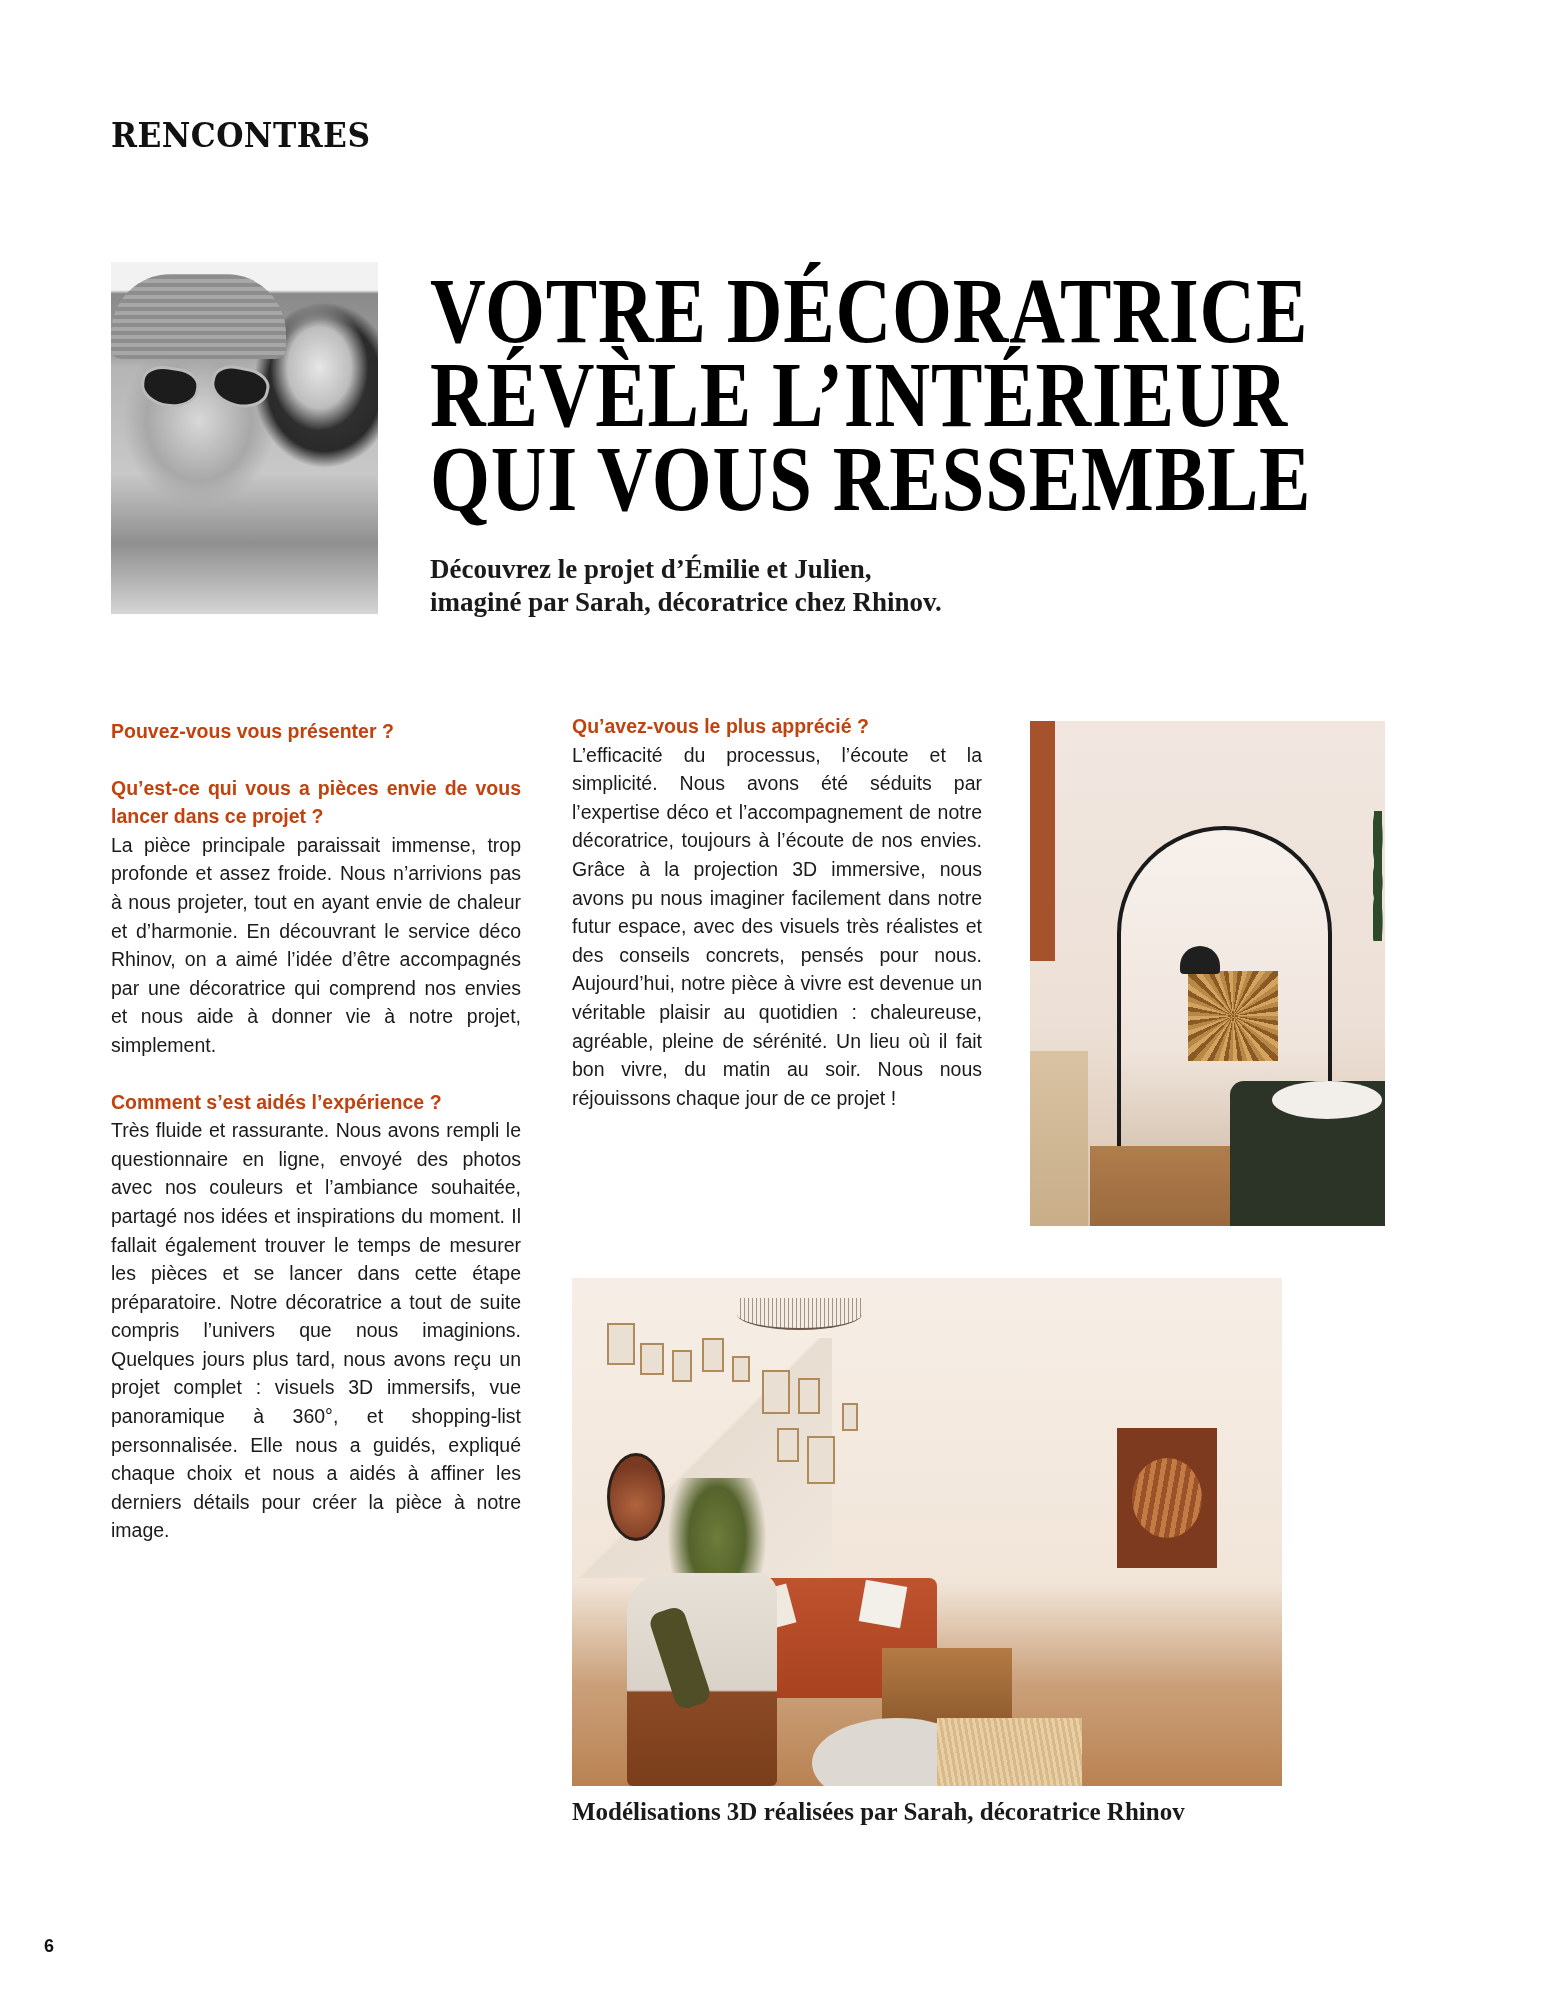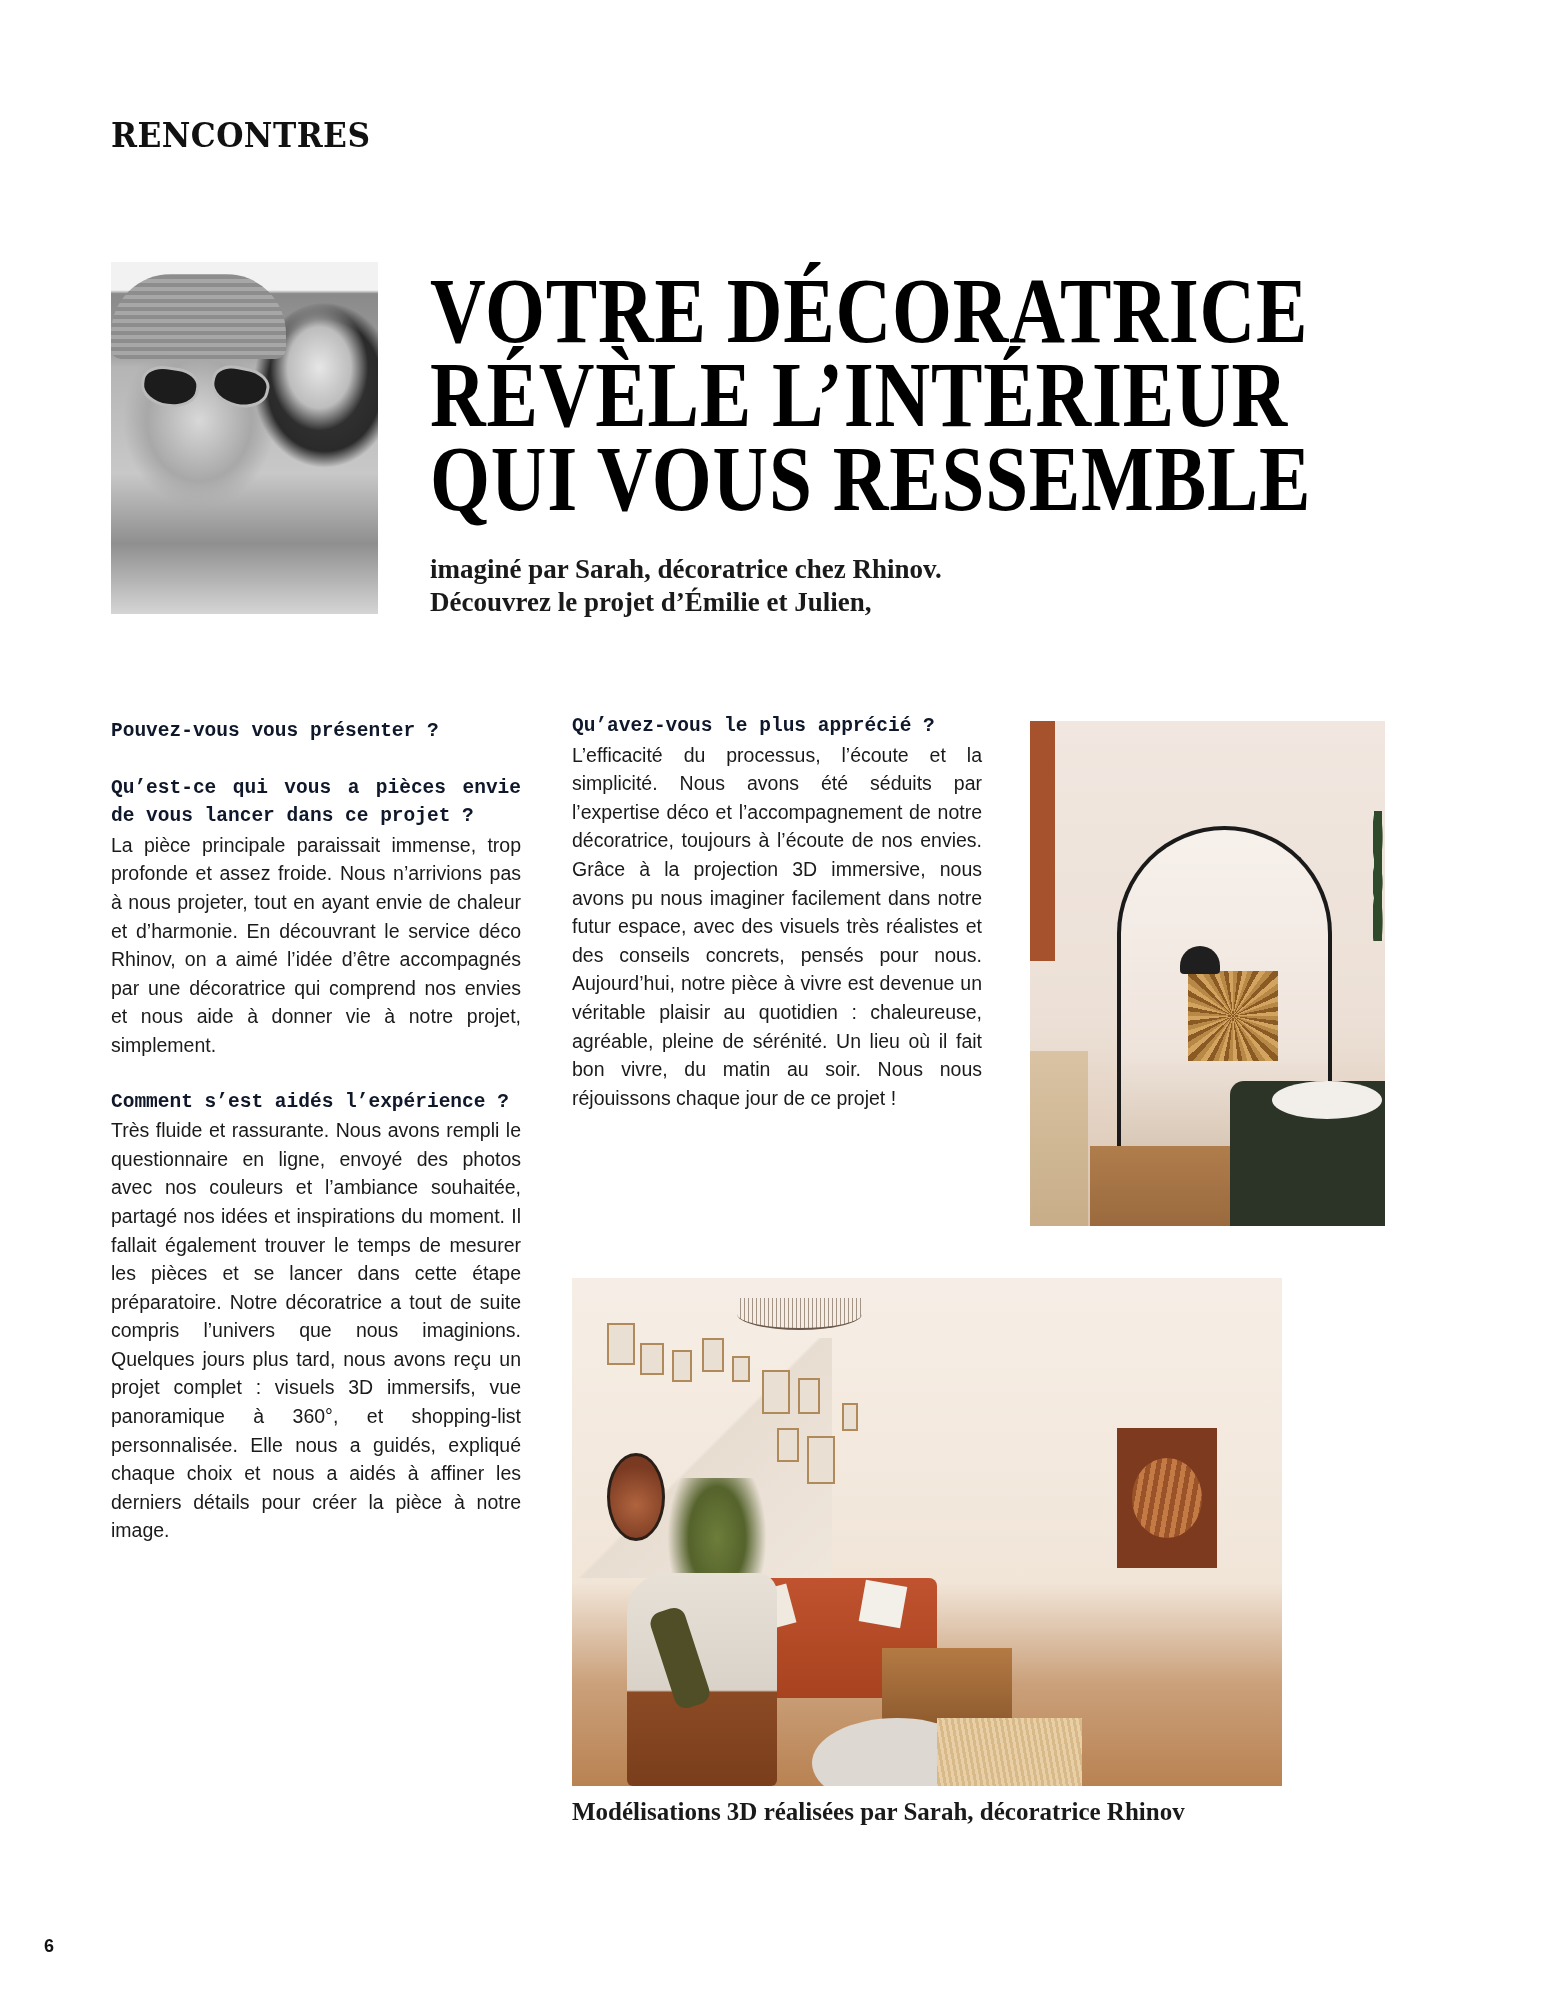--- a/index.html
+++ b/index.html
@@ -56,21 +56,21 @@
     
     .col {
       position: absolute; width: 410px;
       font-family: "Liberation Sans", "DejaVu Sans", sans-serif;
       font-size: 19.5px; line-height: 28.6px; color: #1a1a1a;
       text-align: justify;
     }
     .col-left { left: 111px; top: 717px; }
     .col-mid { left: 572px; top: 712px; }
     .qa { margin-bottom: 28px; }
-    .qa .q { font-weight: bold; color: #0f172a; font-family: Liberation Mono, monospace; }
+    .qa .q { font-weight: bold; color: #c2410c; }
     .qa .a { }
 
     
     .photo-arch {
       position: absolute; left: 1030px; top: 721px; width: 355px; height: 505px;
       overflow: hidden; background: #efe4dc;
     }
     .photo-arch .wall { position: absolute; inset: 0; background: linear-gradient(180deg, #f1e7e0 0%, #ece0d6 60%, #d9c2ad 100%); }
     .photo-arch .rust { position: absolute; left: 0; top: 0; width: 25px; height: 240px; background: #a6532d; }
     .photo-arch .mirror {
@@ -196,22 +196,22 @@
   <div class="glasses-r"></div>
 </div>
 
 <h1 class="title">
   <div>VOTRE DÉCORATRICE</div>
   <div>RÉVÈLE L’INTÉRIEUR</div>
   <div>QUI VOUS RESSEMBLE</div>
 </h1>
 
 <div class="subtitle">
+  <div>Découvrez le projet d’Émilie et Julien,</div>
   <div>imaginé par Sarah, décoratrice chez Rhinov.</div>
-  <div>Découvrez le projet d’Émilie et Julien,</div>
 </div>
 
 <div class="col col-left">
   <div class="qa">
     <div class="q">Pouvez-vous vous présenter ?</div>
   </div>
   <div class="qa">
     <div class="q">Qu’est-ce qui vous a pièces envie de vous lancer dans ce projet ?</div>
     <div class="a">La pièce principale paraissait immense, trop profonde et assez froide. Nous n’arrivions pas à nous projeter, tout en ayant envie de chaleur et d’harmonie. En découvrant le service déco Rhinov, on a aimé l’idée d’être accompagnés par une décoratrice qui comprend nos envies et nous aide à donner vie à notre projet, simplement.</div>
   </div>

